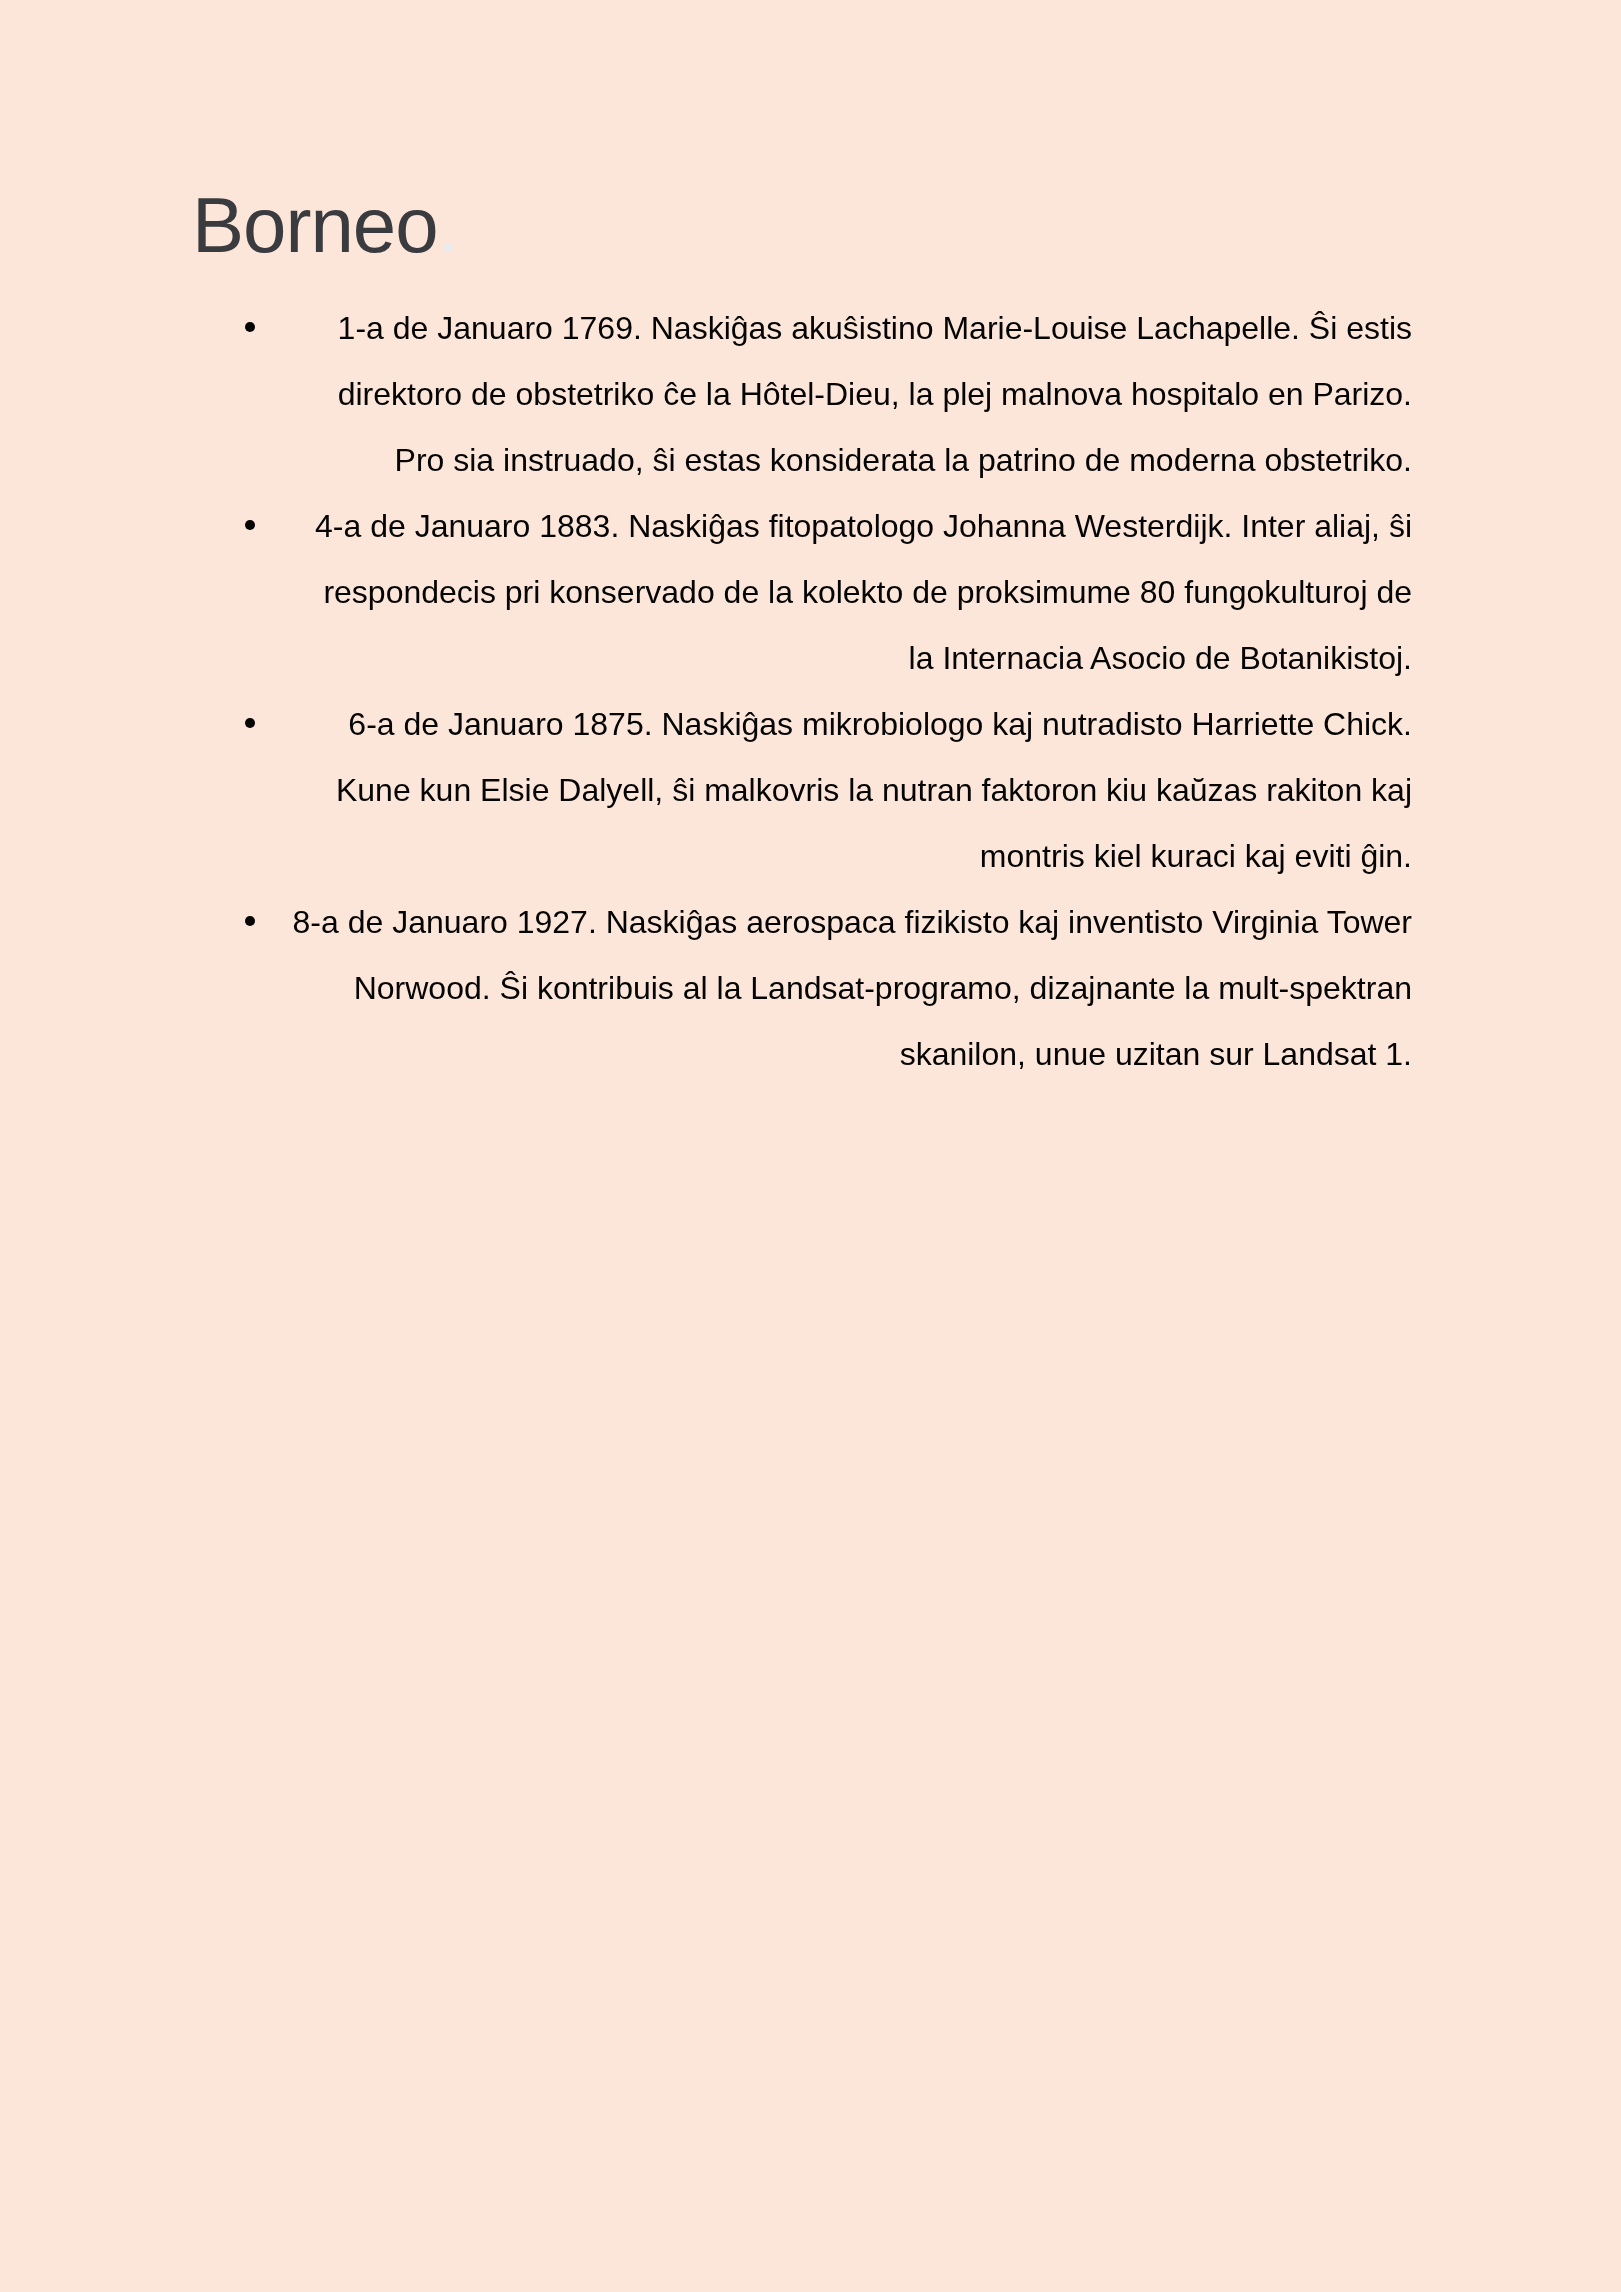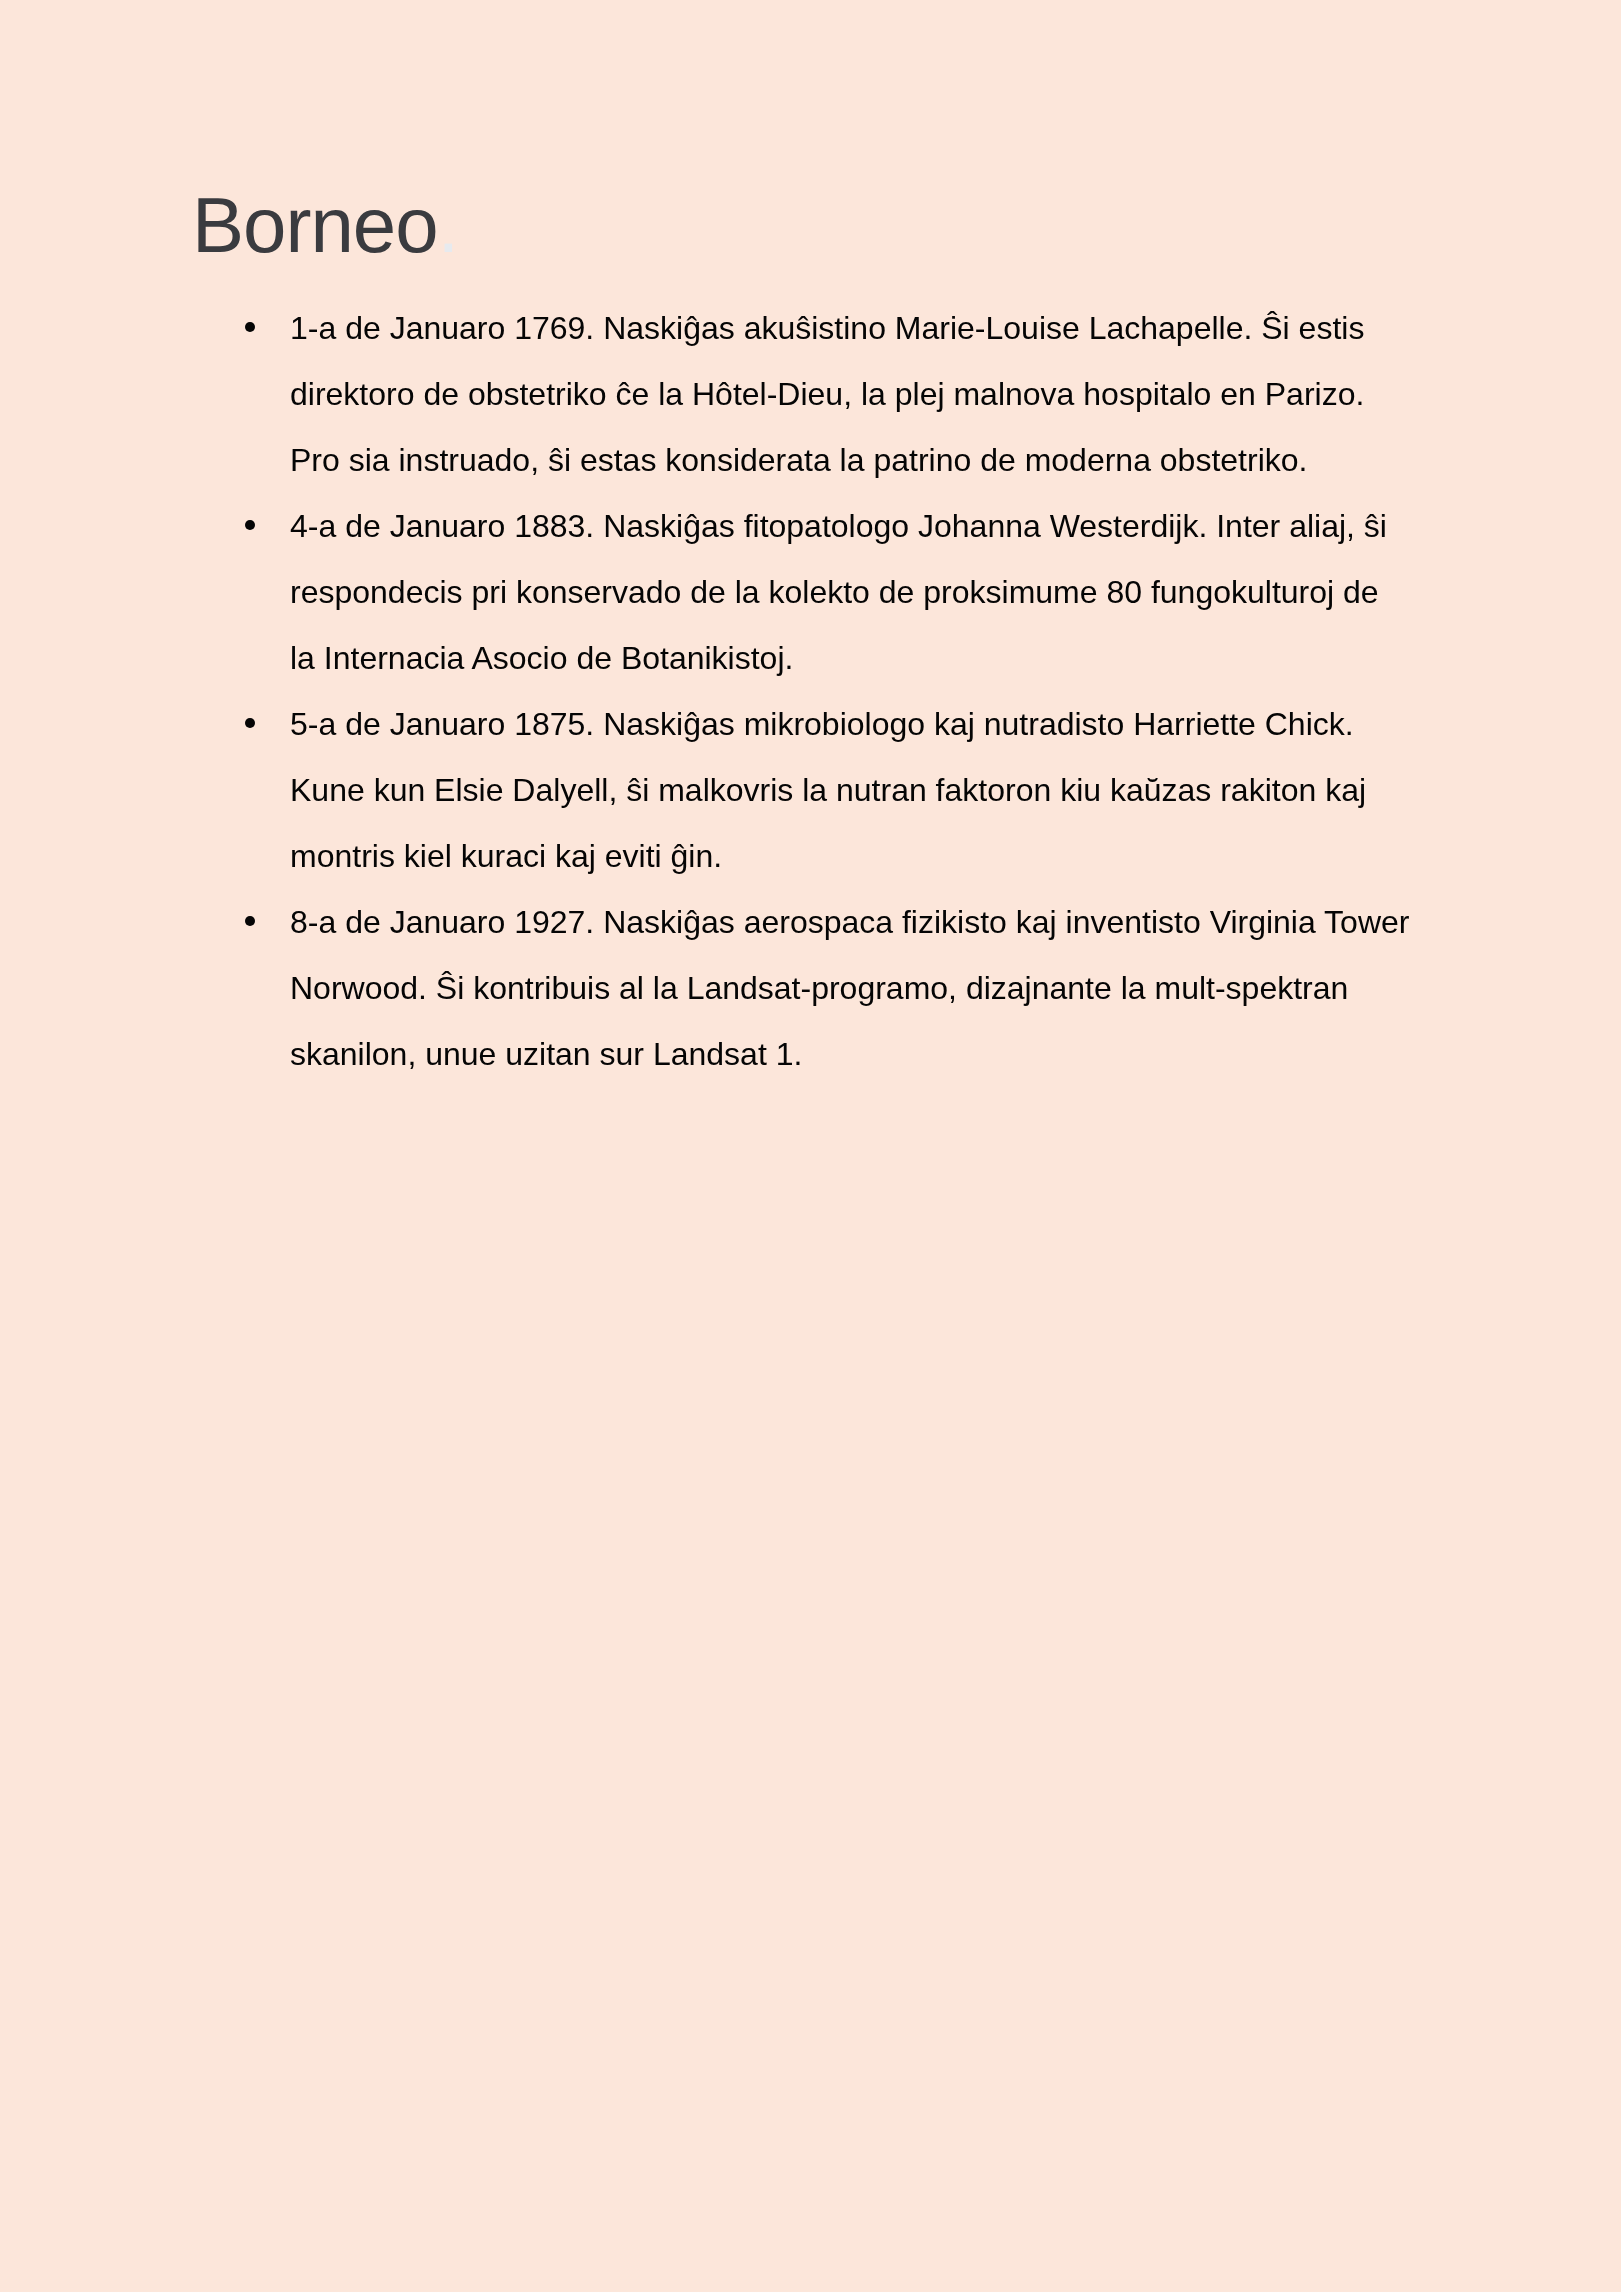--- a/index.html
+++ b/index.html
@@ -36,21 +36,21 @@
     margin: 31px 0 0 0;
     padding: 0 0 0 98px;
     width: 1122px;
     box-sizing: content-box;
   }
   ul.events li {
     position: relative;
     font-size: 32px;
     line-height: 66px;
     color: #050505;
-    text-align: left;
+    text-align: right;
   }
   ul.events li::before {
     content: "";
     position: absolute;
     left: -45px;
     top: 27.4px;
     width: 9.8px;
     height: 9.8px;
     border-radius: 50%;
     background: #050505;
@@ -58,17 +58,17 @@
 </style>
 </head>
 <body>
 
 <div class="page">
   <h1 class="doc-title"><span>Borneo</span><span class="title-period">.</span></h1>
 
   <ul class="events">
     <li>1-a de Januaro 1769. Naskiĝas akuŝistino Marie-Louise Lachapelle. Ŝi estis direktoro de obstetriko ĉe la Hôtel-Dieu, la plej malnova hospitalo en Parizo. Pro sia instruado, ŝi estas konsiderata la patrino de moderna obstetriko.</li>
     <li>4-a de Januaro 1883. Naskiĝas fitopatologo Johanna Westerdijk. Inter aliaj, ŝi respondecis pri konservado de la kolekto de proksimume 80 fungokulturoj de la Internacia Asocio de Botanikistoj.</li>
-    <li>5-a de Januaro 1875. Naskiĝas mikrobiologo kaj nutradisto Harriette Chick. Kune kun Elsie Dalyell, ŝi malkovris la nutran faktoron kiu kaŭzas rakiton kaj montris kiel kuraci kaj eviti ĝin.</li>
+    <li>6-a de Januaro 1875. Naskiĝas mikrobiologo kaj nutradisto Harriette Chick. Kune kun Elsie Dalyell, ŝi malkovris la nutran faktoron kiu kaŭzas rakiton kaj montris kiel kuraci kaj eviti ĝin.</li>
     <li>8-a de Januaro 1927. Naskiĝas aerospaca fizikisto kaj inventisto Virginia Tower Norwood. Ŝi kontribuis al la Landsat-programo, dizajnante la mult-spektran skanilon, unue uzitan sur Landsat 1.</li>
   </ul>
 </div>
 
 
 </body></html>

